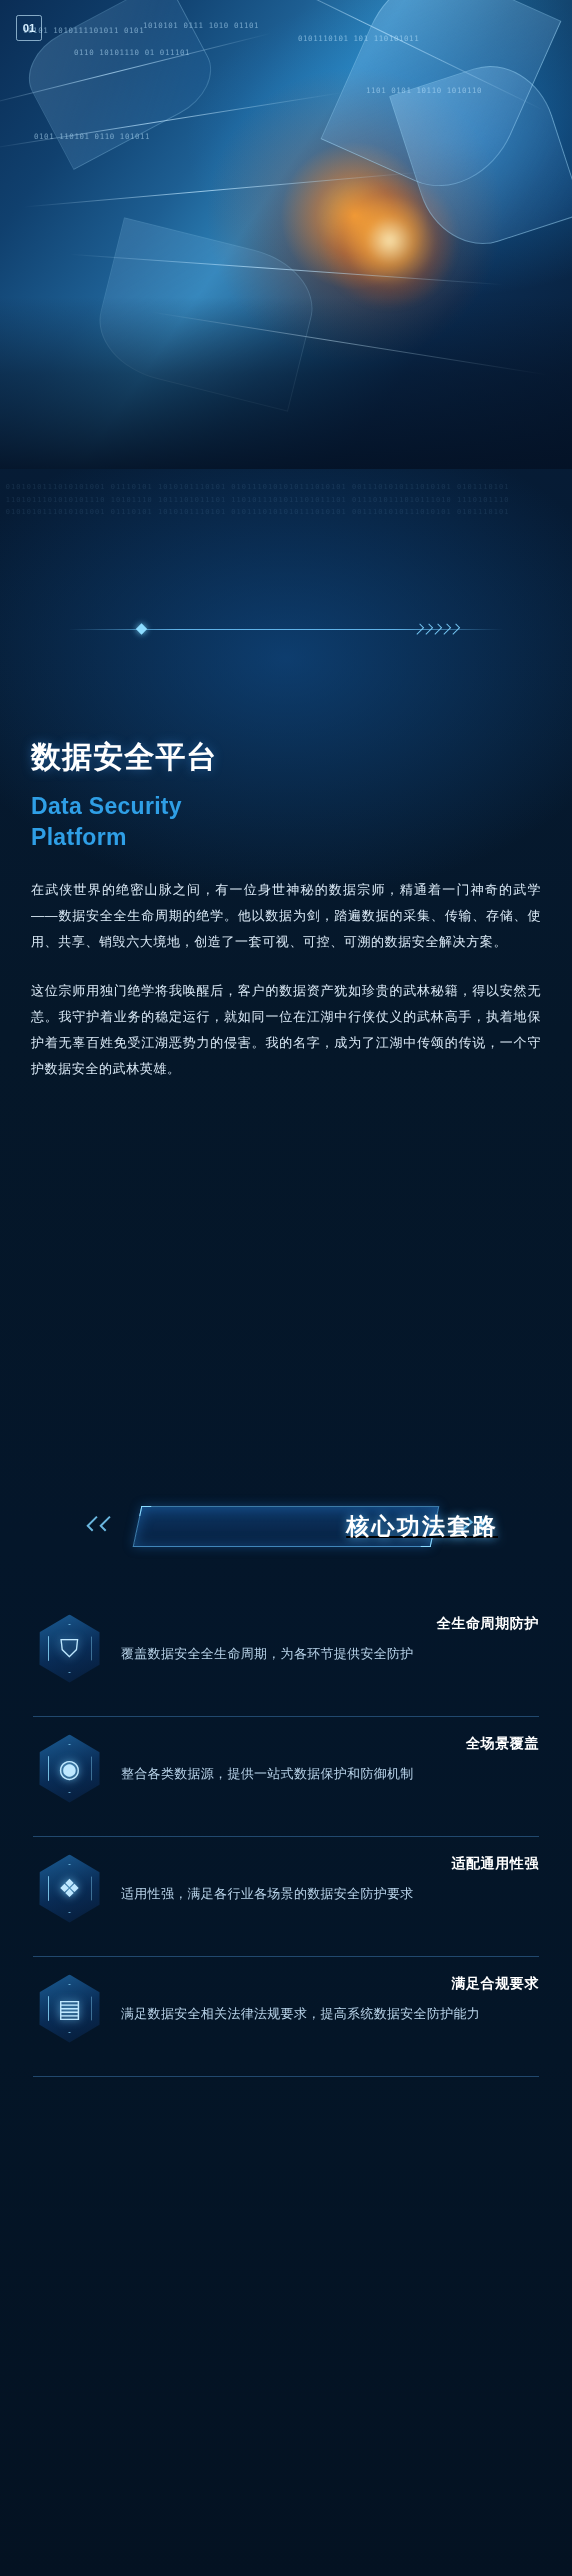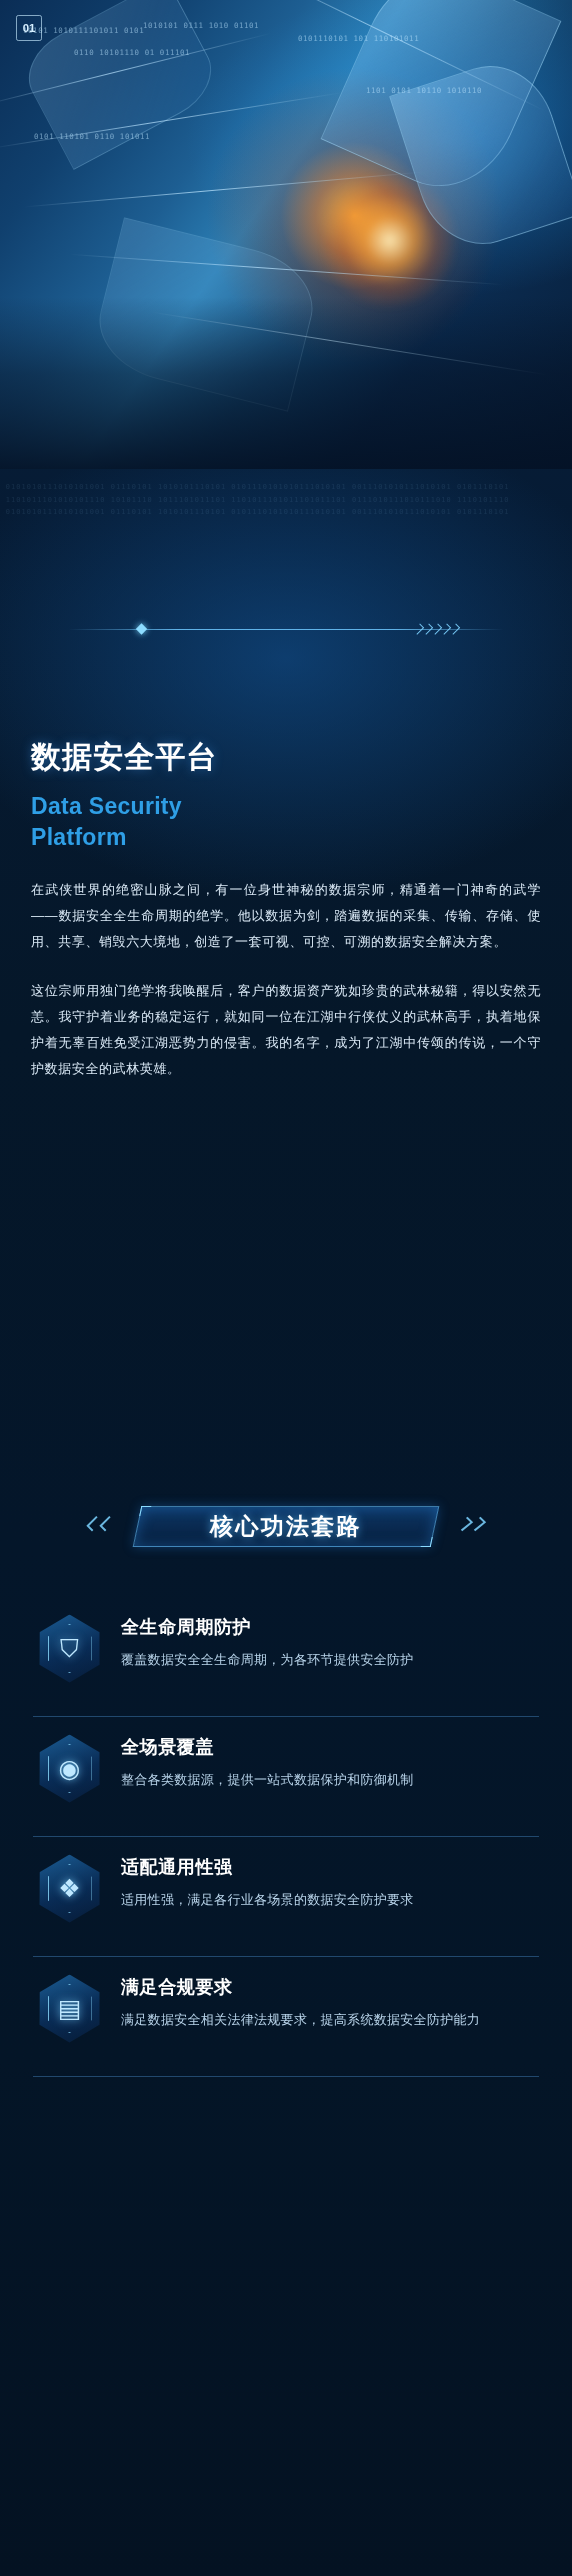--- a/index.html
+++ b/index.html
@@ -150,21 +150,21 @@
     margin-top: 24px;
     font-size: 13px; line-height: 2.0; color: #dbeaf7; letter-spacing: 0.6px;
     text-align: justify;
   }
   .para + .para { margin-top: 23px; }
 
   
   .section-banner {
     position: absolute; left: 50%; transform: translateX(-50%);
     top: 1500px; width: 424px; height: 53px;
-    display: flex; align-items: center; justify-content: center;
+    display: flex; align-items: center; justify-content: flex-end; text-decoration: underline;
   }
   .sb-frame {
     position: absolute; left: 63px; top: 5.7px; width: 298px; height: 41px;
     border: 1.1px solid rgba(110,200,255,0.55);
     background: linear-gradient(180deg, rgba(20,80,150,0.55) 0%, rgba(10,45,95,0.35) 100%);
     transform: skewX(-12deg);
     box-shadow: 0 0 13.7px rgba(50,150,240,0.35) inset, 0 0 10.3px rgba(40,130,220,0.35);
   }
   .sb-frame::before, .sb-frame::after {
     content: ""; position: absolute; width: 9.2px; height: 9.2px;
@@ -218,21 +218,21 @@
     border: 1.1px solid rgba(140,220,255,0.8);
     clip-path: polygon(50% 0%, 100% 26%, 100% 74%, 50% 100%, 0% 74%, 0% 26%);
   }
   .f-icon .glyph {
     position: relative; z-index: 3;
     font-size: 25px; color: #bfe8ff;
     text-shadow: 0 0 8px rgba(120,210,255,0.95);
   }
   .f-body { flex: 1 1 auto; padding-top: 3.4px; }
   .f-title {
-    font-size: 18px; font-weight: bold; color: #ffffff; letter-spacing: 0.6px;
+    font-size: 14px; font-weight: bold; color: #ffffff; letter-spacing: 0.6px; text-align: right;
   }
   .f-desc {
     margin-top: 9.2px;
     font-size: 13px; line-height: 1.65; color: #b9d4ea; letter-spacing: 0.3px;
   }
 
   
   .bottom-banner {
     position: absolute; left: 50%; transform: translateX(-50%);
     bottom: 30px; width: 435px; height: 55px;

